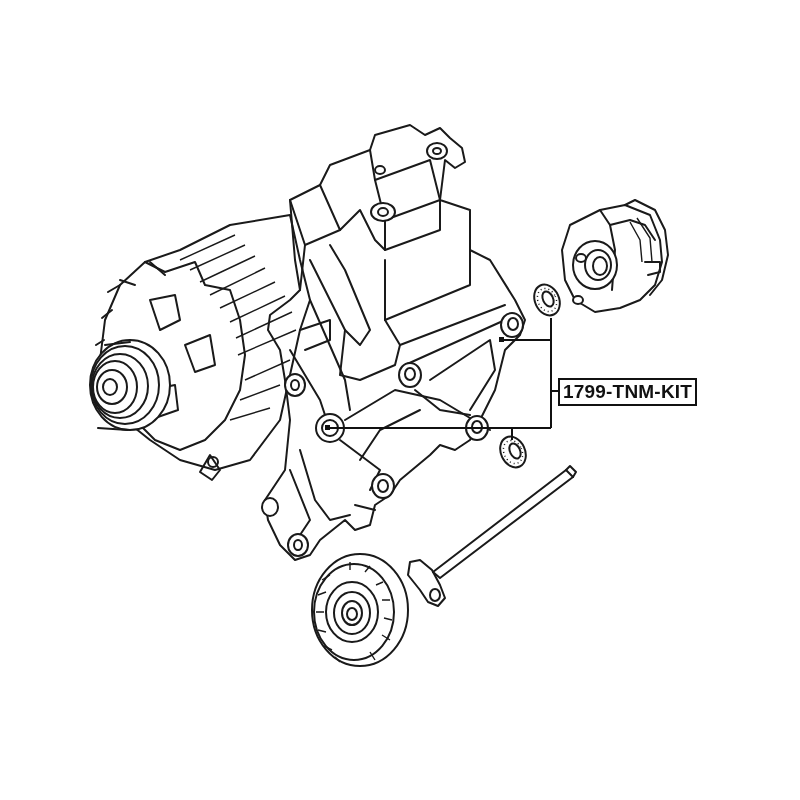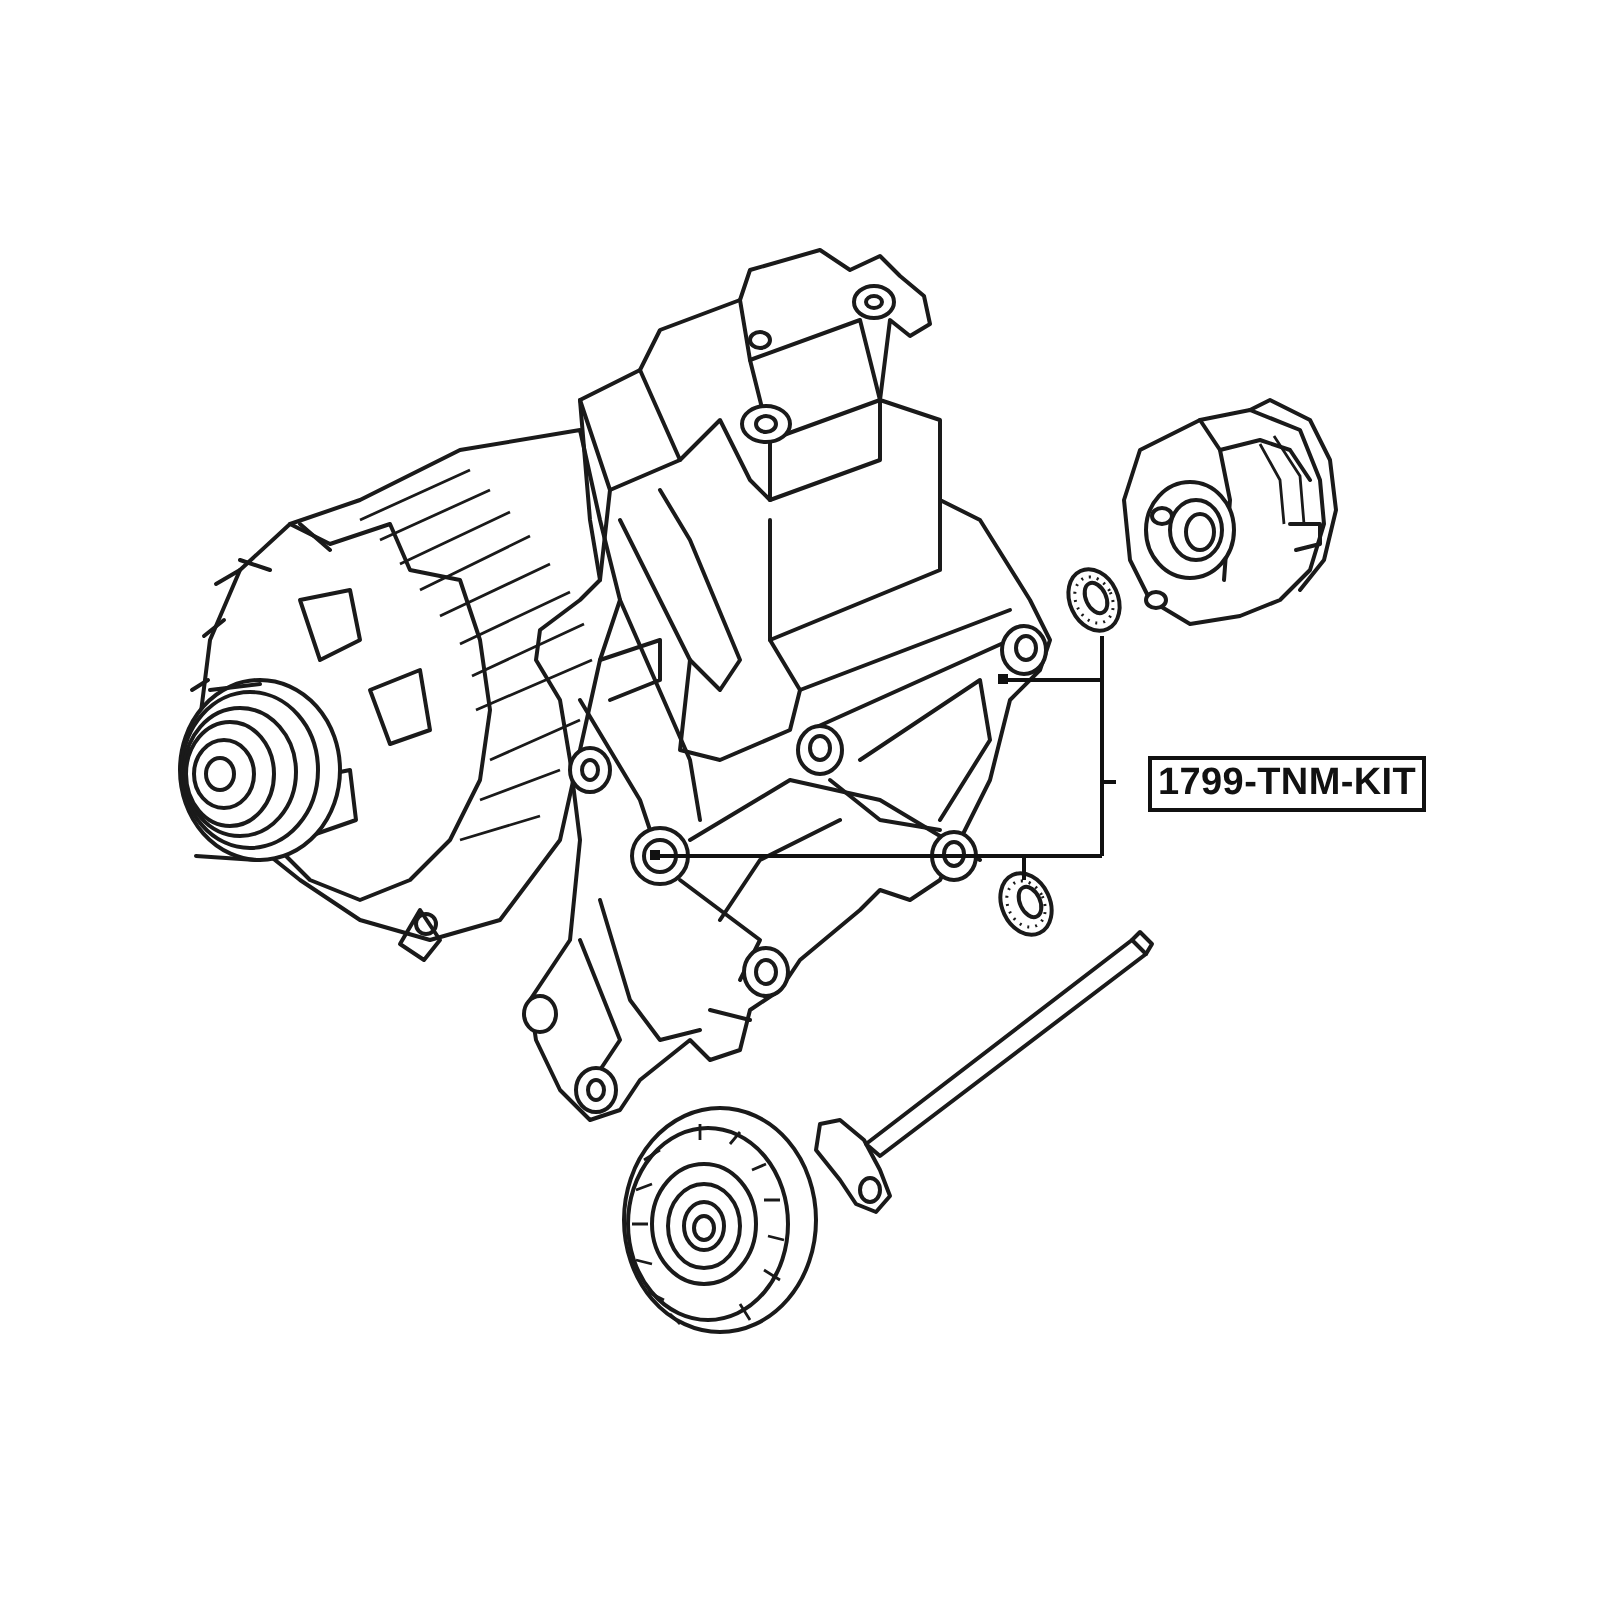--- a/index.html
+++ b/index.html
@@ -4,21 +4,21 @@
 <style>
   html, body { margin: 0; padding: 0; background: #ffffff; }
   body { width: 800px; height: 800px; position: relative; overflow: hidden; }
   svg { position: absolute; left: 0; top: 0; }
   .ln { fill: none; stroke: #1a1a1a; stroke-width: 2; stroke-linejoin: round; stroke-linecap: round; }
   .thin { fill: none; stroke: #1a1a1a; stroke-width: 1.4; }
   .fillw { fill: #ffffff; stroke: #1a1a1a; stroke-width: 2; }
   .dots { fill: none; stroke: #1a1a1a; stroke-width: 1.5; stroke-dasharray: 1 3; }
   .leader { stroke: #111; stroke-width: 2; fill: none; }
   .label-box {
-    position: absolute; left: 574px; top: 378px;
+    position: absolute; left: 558px; top: 378px;
     border: 2px solid #111; background: #fff;
     padding: 0 3px; height: 24px; line-height: 24px;
     font-family: "Liberation Sans", sans-serif; font-weight: bold; font-size: 19px;
     color: #111; letter-spacing: 0.2px; white-space: nowrap;
   }
 </style>
 </head>
 <body>
 
 <svg width="800" height="800" viewBox="0 0 800 800">

